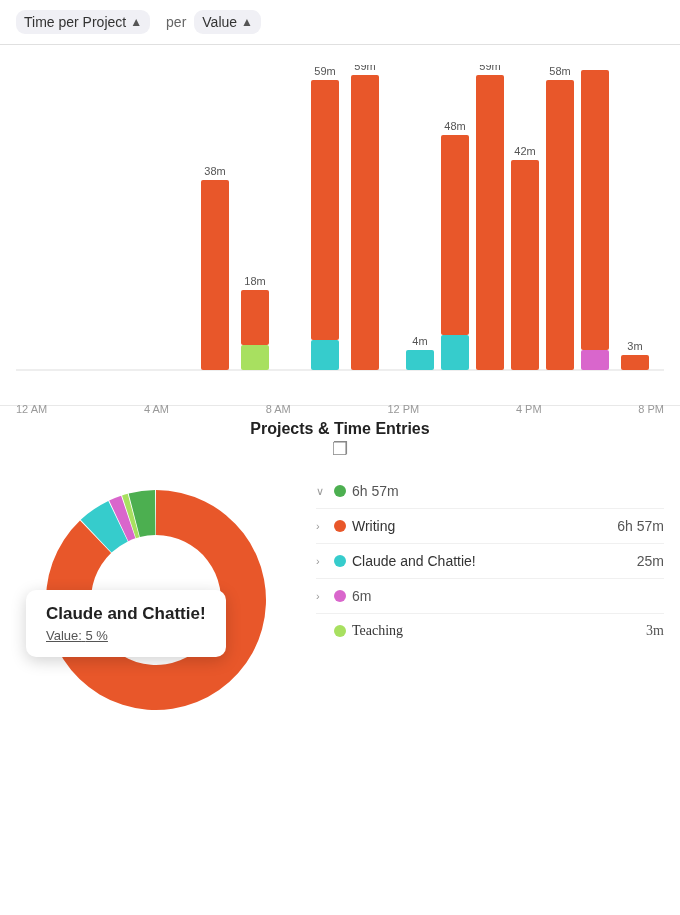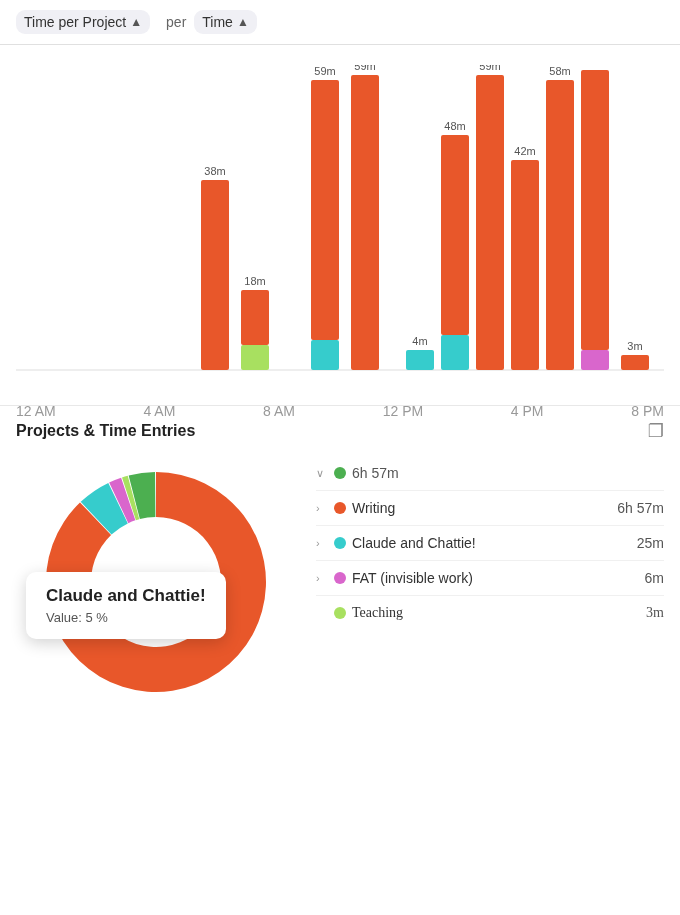--- a/index.html
+++ b/index.html
@@ -44,31 +44,31 @@
     .chart-area {
       padding: 20px 16px 10px 16px;
       position: relative;
       height: 360px;
     }
 
     .x-axis {
       display: flex;
       justify-content: space-between;
       padding: 4px 0 0 0;
-      font-size: 14px;
+      font-size: 11px;
       color: #999;
     }
 
     
     .section-header {
       display: flex;
-      justify-content: space-between;
       align-items: center;
       padding: 14px 16px 10px 16px;
       border-top: 1px solid #e8e8e8;
+      flex-direction: column;
     }
     .section-title {
       font-size: 16px;
       font-weight: 600;
       color: #222;
     }
     .share-icon {
       color: #888;
       font-size: 18px;
       cursor: pointer;
@@ -102,20 +102,21 @@
     .tooltip-title {
       font-size: 17px;
       font-weight: 700;
       color: #222;
       margin-bottom: 4px;
     }
     .tooltip-value {
       font-size: 13px;
       color: #555;
       font-weight: 500;
+      text-decoration: underline;
     }
 
     
     .legend-list {
       flex: 1;
       display: flex;
       flex-direction: column;
       gap: 0;
       padding-top: 4px;
     }
@@ -160,21 +161,21 @@
 </head>
 <body>
 
 <div class="toolbar">
   <div class="toolbar-select">
     <span>Time per Project</span>
     <span class="arrow">▲</span>
   </div>
   <span class="per-text">per</span>
   <div class="toolbar-select">
-    <span>Time</span>
+    <span>Value</span>
     <span class="arrow">▲</span>
   </div>
 </div>
 
 <div class="chart-area">
   <svg width="648" height="330">
 
     <line x1="0" y1="305" x2="648" y2="305" stroke="#ddd" stroke-width="1"></line>
   <rect x="185" y="115" width="28" height="190" fill="#E8572A" rx="2"></rect>
       <text x="199" y="110" text-anchor="middle" font-size="11" fill="#555">38m</text>
@@ -254,21 +255,20 @@
       </div>
       <div class="legend-item">
         <span class="expand-arrow">›</span>
         <span class="legend-dot" style="background-color: rgb(54, 204, 204);"></span>
         <span class="legend-name">Claude and Chattie!</span>
         <span class="legend-time">25m</span>
       </div>
       <div class="legend-item">
         <span class="expand-arrow">›</span>
         <span class="legend-dot" style="background-color: rgb(217, 102, 204);"></span>
-        <span class="legend-name">FAT (invisible work)</span>
         <span class="legend-time">6m</span>
       </div>
       <div class="legend-item">
         <span class="expand-arrow"></span>
         <span class="legend-dot" style="background-color: rgb(168, 224, 96);"></span>
         <span class="legend-name">Teaching</span>
         <span class="legend-time">3m</span>
       </div>
     </div>
 

